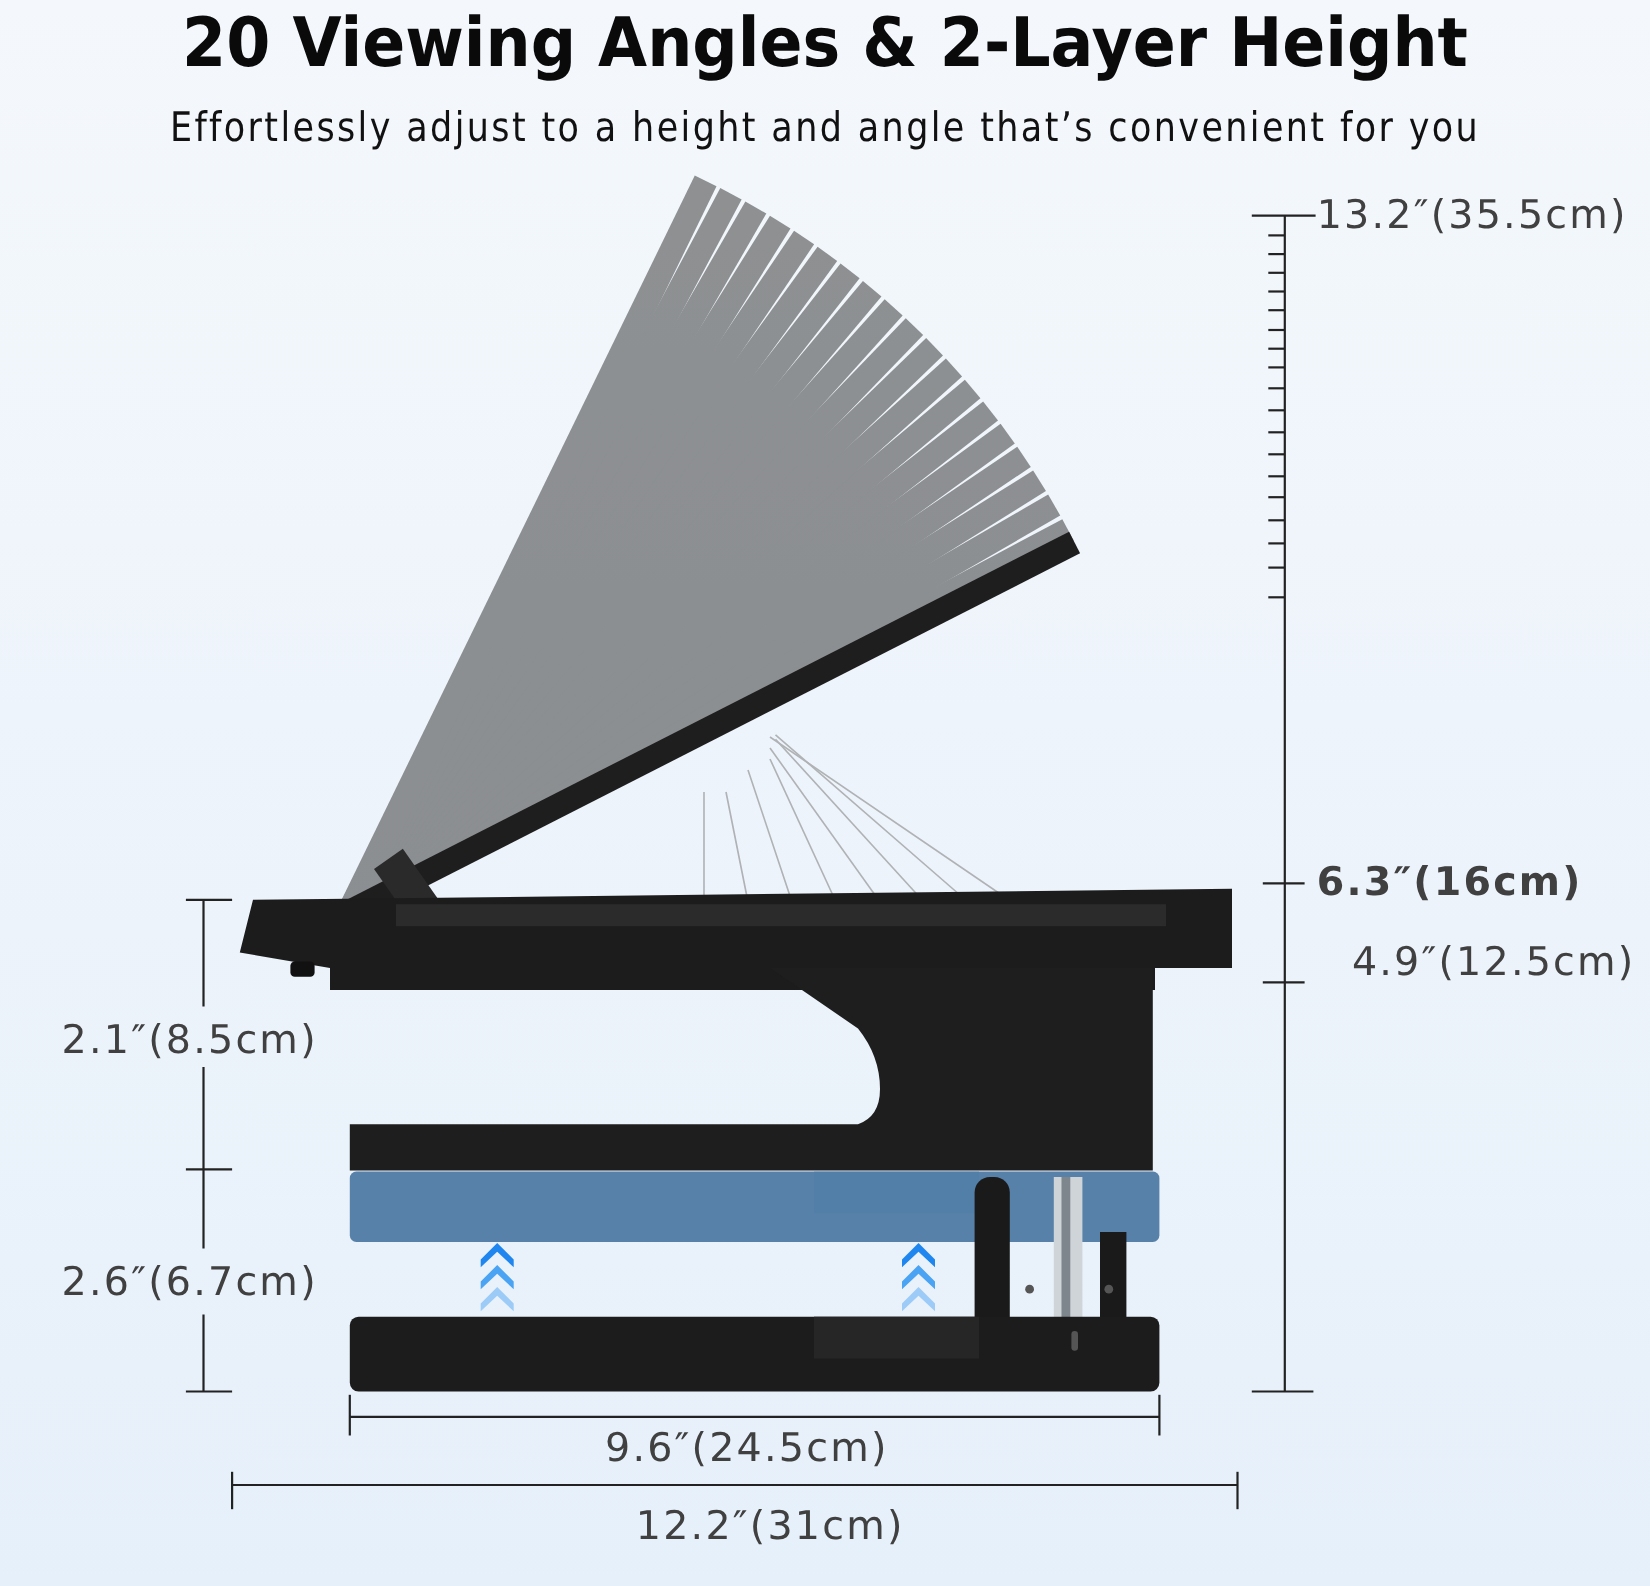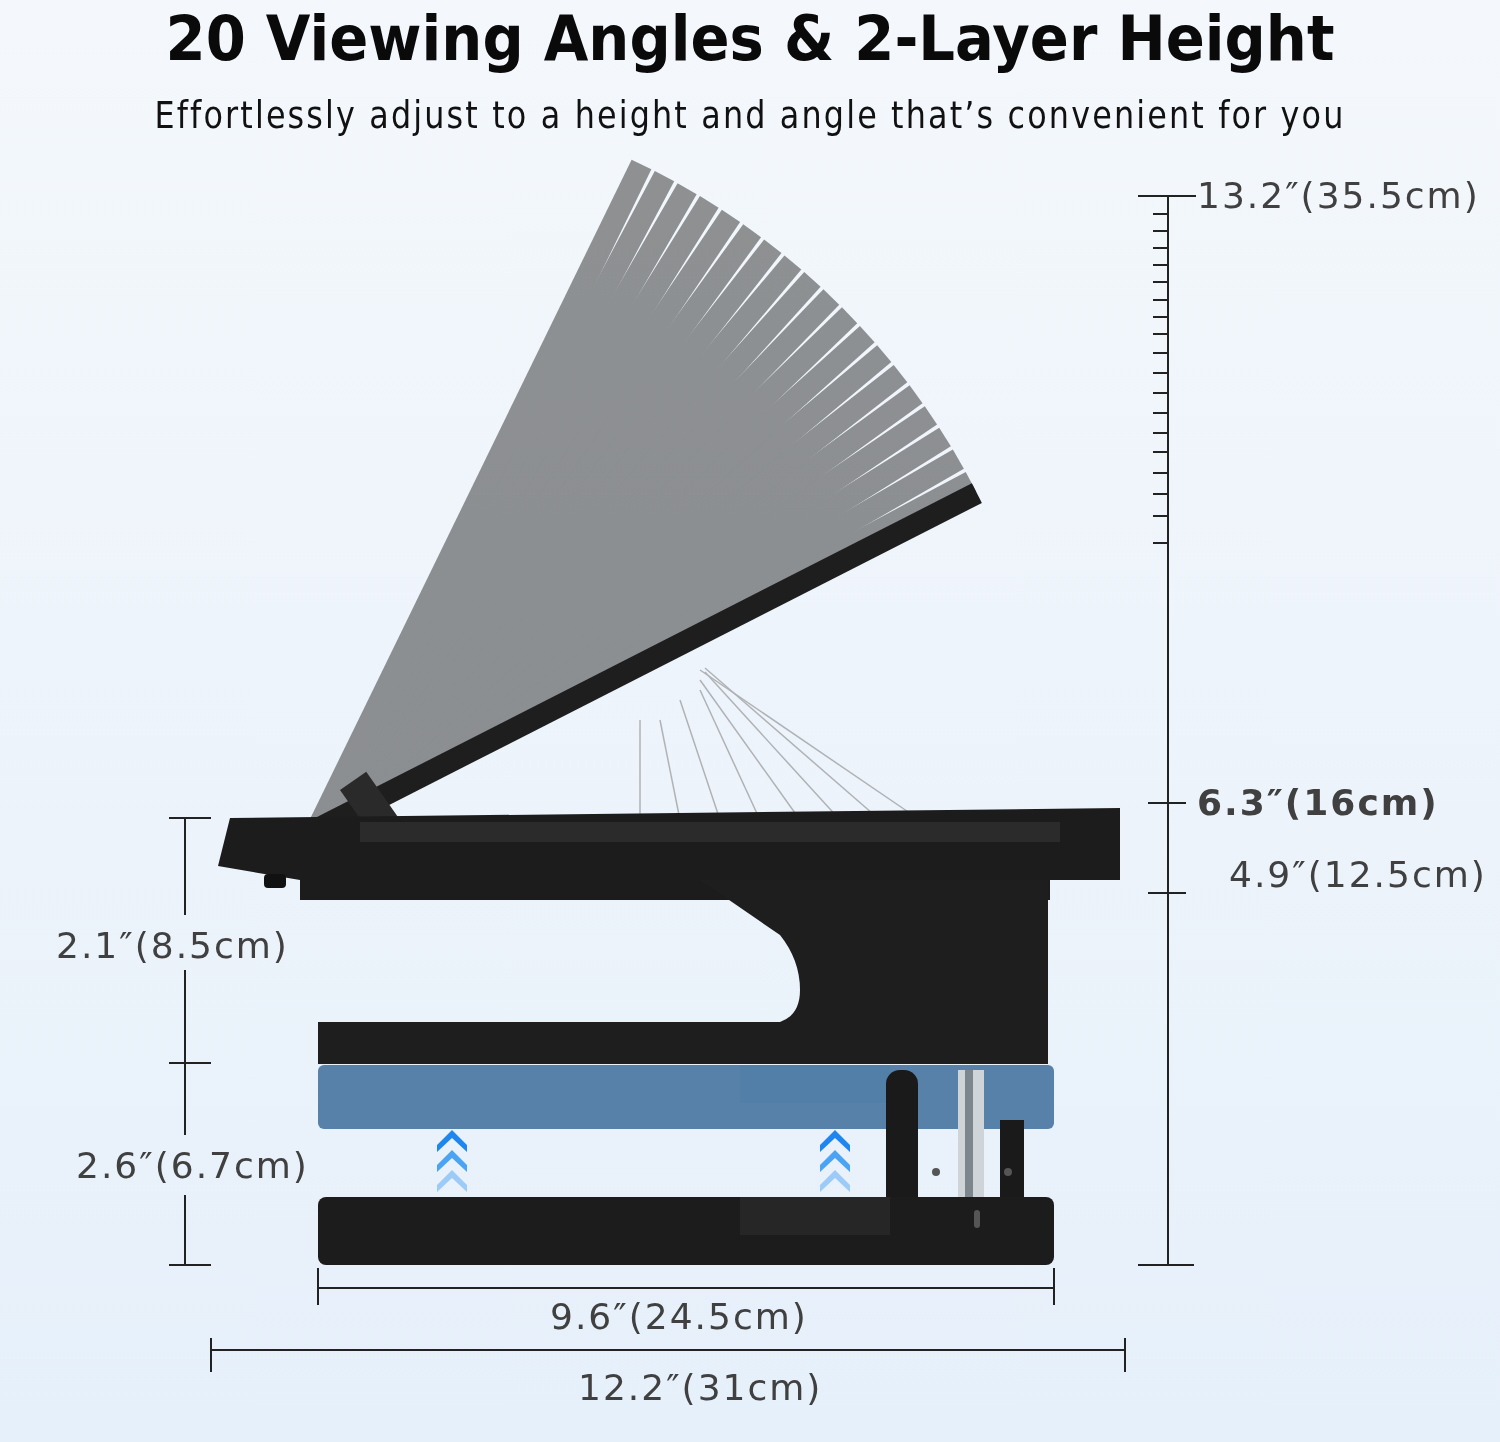--- a/index.html
+++ b/index.html
@@ -163,15 +163,15 @@
     <path d="M820 1145 L835 1130 L850 1145 L850 1152 L835 1138 L820 1152 Z" fill="#1f86ef"></path>
     <path d="M820 1165 L835 1150 L850 1165 L850 1172 L835 1158 L820 1172 Z" fill="#4aa3f3"></path>
     <path d="M820 1185 L835 1170 L850 1185 L850 1192 L835 1178 L820 1192 Z" fill="#9ccbf8"></path>
   </g>
 </svg>
 
 <div class="dim-label" style="left:1197px; top:175px;">13.2″(35.5cm)</div>
 <div class="dim-label" style="left:1197px; top:782px;font-weight:bold;">6.3″(16cm)</div>
 <div class="dim-label" style="left:1197px; top:854px;margin-left:32px;">4.9″(12.5cm)</div>
 <div class="dim-label" style="left:56px; top:925px;">2.1″(8.5cm)</div>
-<div class="dim-label" style="left:56px; top:1145px;margin-left:20px;">2.6″(6.7cm)</div>
+<div class="dim-label" style="left:56px; top:1145px;">2.6″(6.7cm)</div>
 <div class="dim-label" style="left:550px; top:1296px;">9.6″(24.5cm)</div>
 <div class="dim-label" style="left:578px; top:1367px;">12.2″(31cm)</div>
 
 </body></html>

